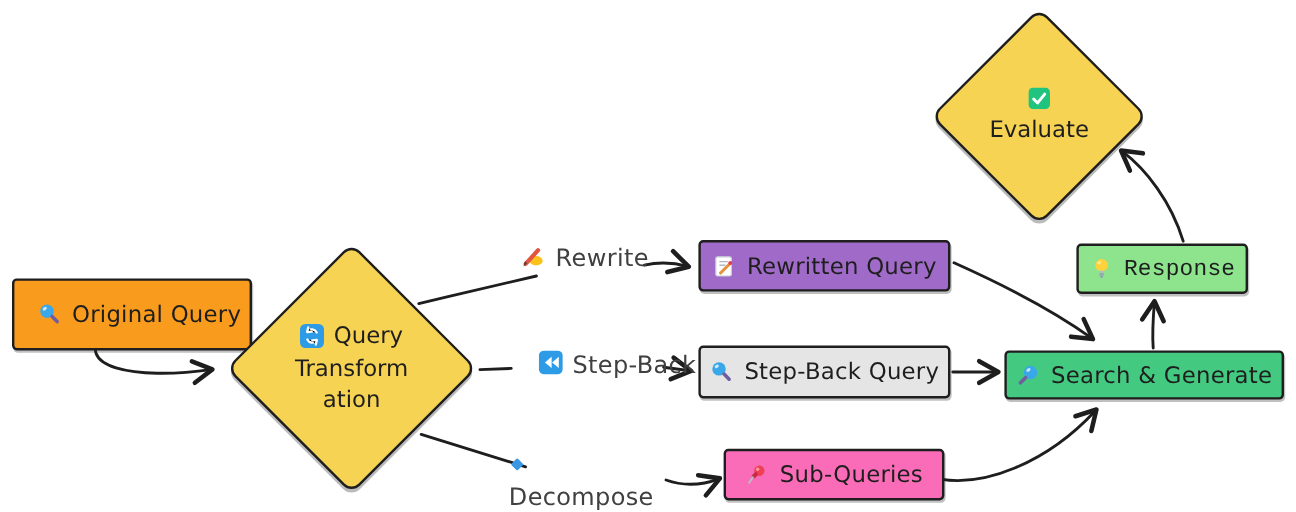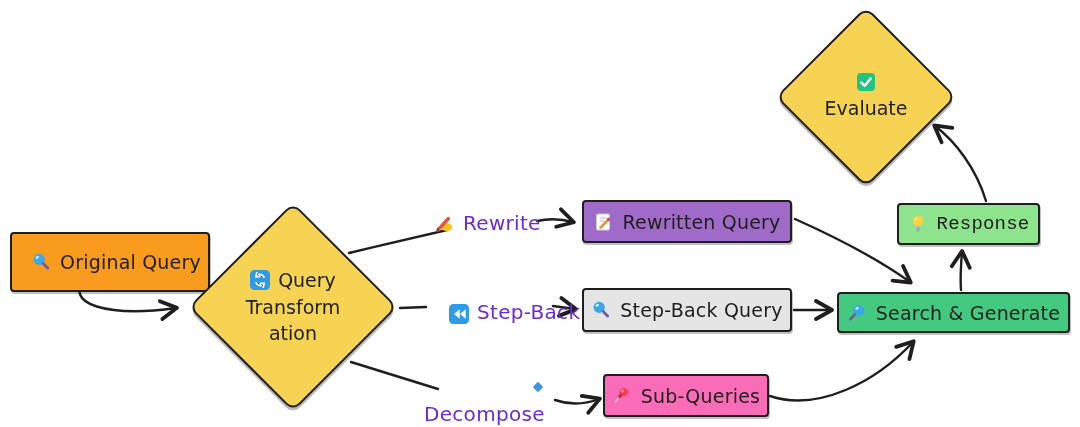--- a/index.html
+++ b/index.html
@@ -28,22 +28,22 @@
     transform:rotate(45deg); box-shadow:2px 2px 0 rgba(30,30,30,0.3);
   }
   .diamond-content {
     position:absolute; inset:0; transform:rotate(-45deg);
     display:flex; flex-direction:column; align-items:center; justify-content:center;
     text-align:center; font-size:19px; line-height:1.4; color:#1e1e1e;
   }
   .dline { display:flex; align-items:center; gap:8px; }
 
   .branch {
-    position:absolute; display:flex; align-items:flex-end; gap:8px;
-    font-size:20px; color:#6d28d9; letter-spacing:0.3px;
+    position:absolute; display:flex; align-items:flex-start; gap:8px;
+    font-size:20px; color:#404040; letter-spacing:0.3px;
   }
   .icon { display:inline-flex; flex:0 0 auto; }
 </style>
 </head>
 <body>
 
 <div class="canvas">
 
   <svg class="underlay" viewBox="0 0 1080 427" fill="none">
     <defs>
@@ -144,21 +144,21 @@
 
   <div class="branch" style="left:424px; top:380px; height:34px;flex-direction:column;">
     <span class="icon">
       <svg width="14" height="14" viewBox="0 0 14 14">
         <rect x="3.2" y="3.2" width="7.6" height="7.6" rx="1.2" fill="#3b97e3" transform="rotate(45 7 7)"></rect>
       </svg>
     </span>
     <span>Decompose</span>
   </div>
 
-  <div class="node pink" style="left:603px; top:374px; width:166px; height:43px;">
+  <div class="node pink" style="left:603px; top:374px; width:184px; height:43px;">
     <span class="icon">
       <svg width="20" height="20" viewBox="0 0 20 20">
         <circle cx="11.8" cy="6.3" r="4.3" fill="#ef4156"></circle>
         <circle cx="10.4" cy="5" r="1.4" fill="#ff97a6"></circle>
         <path d="M8.9 9.2 L7.2 10.9" stroke="#c62b43" stroke-width="3.4" stroke-linecap="round"></path>
         <path d="M6.4 11.7 L3.3 16.3" stroke="#b9bec7" stroke-width="1.7" stroke-linecap="round"></path>
       </svg>
     </span>
     <span class="lbl">Sub-Queries</span>
   </div>

